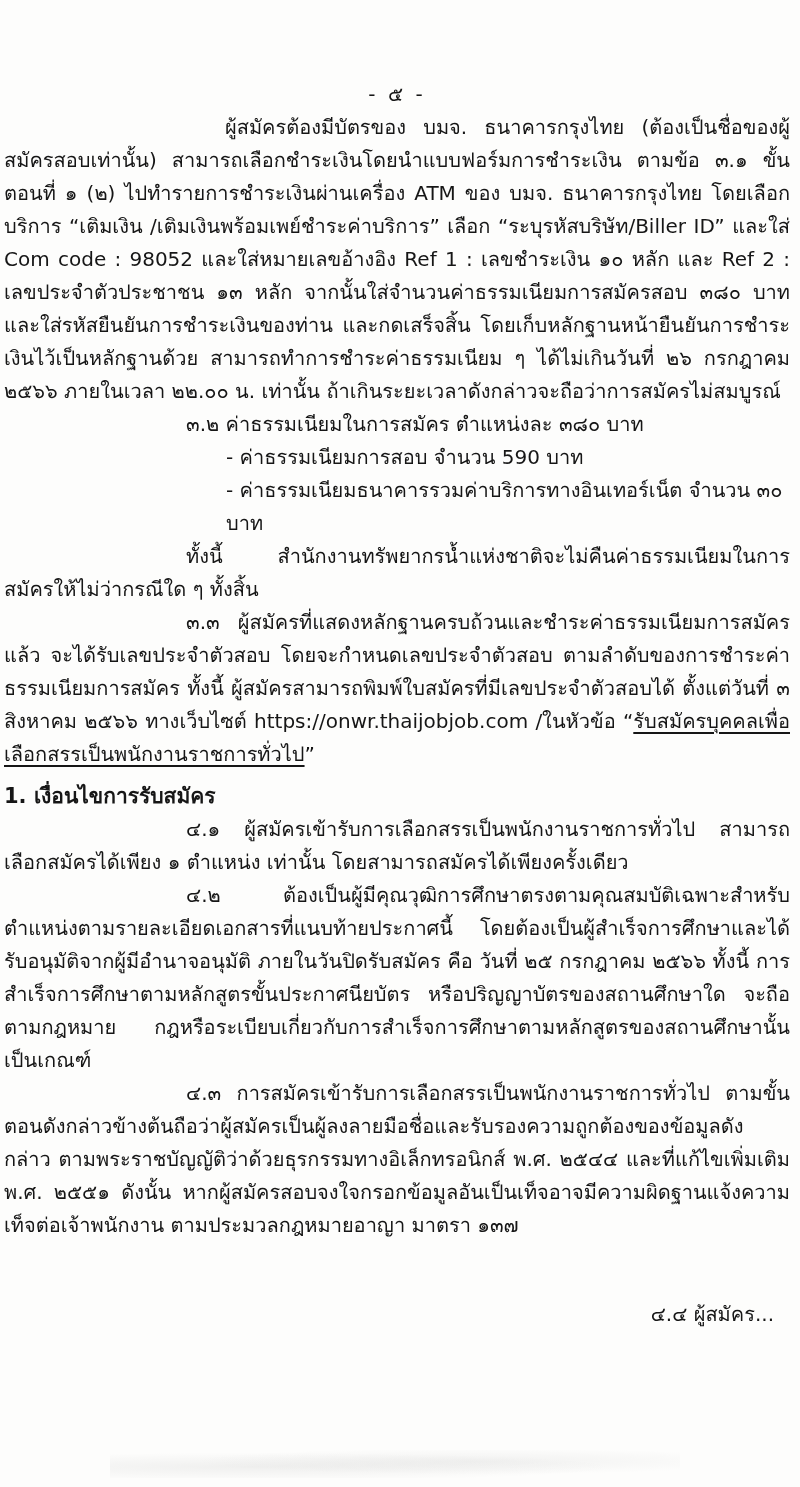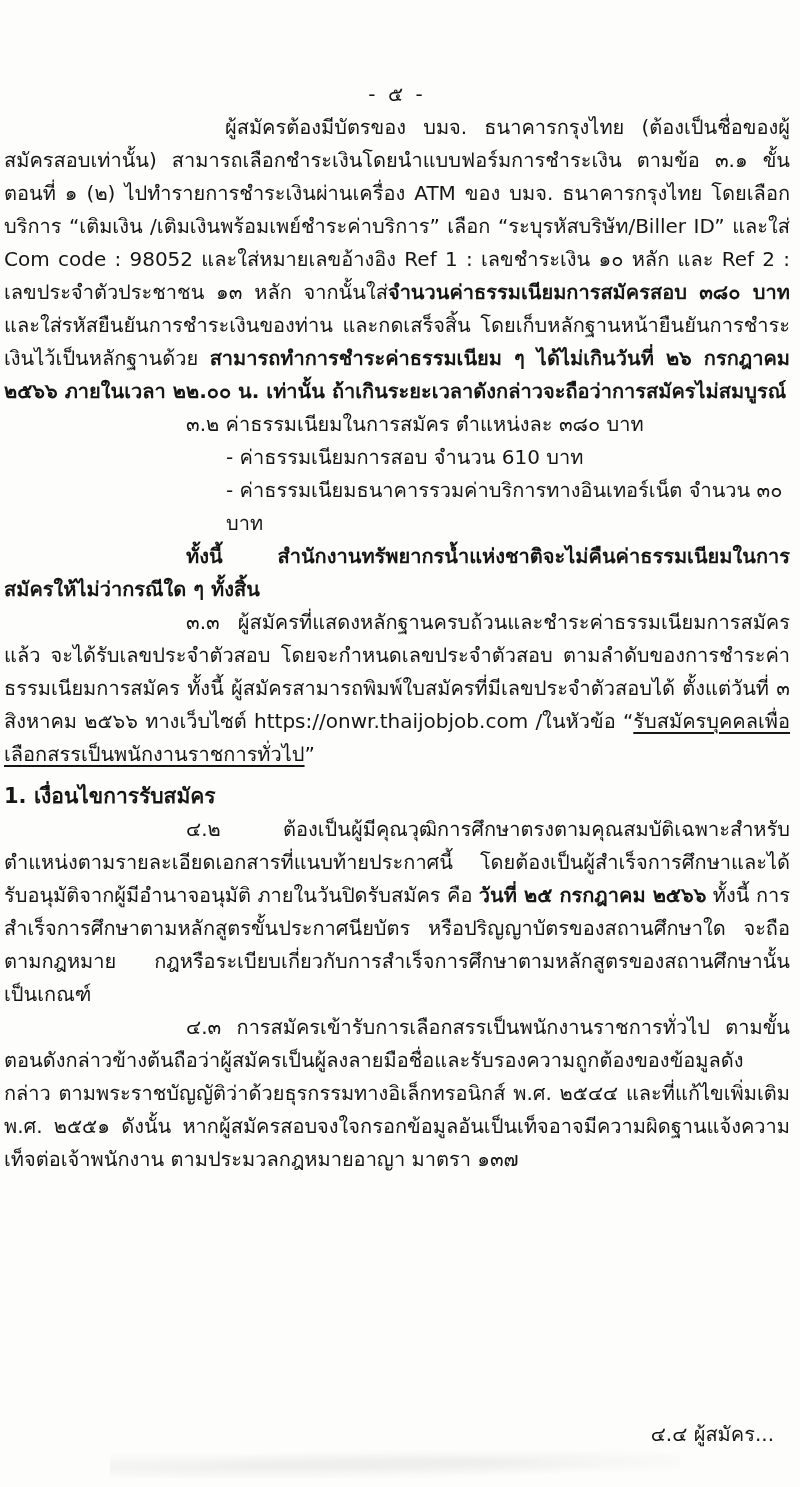--- a/index.html
+++ b/index.html
@@ -13,57 +13,58 @@
     font-family:"DejaVu Sans",sans-serif;
     font-size:20px;
     line-height:33px;
     box-sizing:border-box;
     padding:78px 10px 0 4px;
     overflow:hidden;
   }
   .pagenum{text-align:center;letter-spacing:3px;}
   .h-atm{margin:37px 0 0 164px;text-align:left;}
   .u{text-decoration:underline;text-underline-offset:4px;}
-  .b{font-weight:bold;}
+  .b{font-weight:normal;}
   p{margin:0;text-align:justify;}
   .ind1{text-indent:221px;}
   .ind2{text-indent:182px;}
   .fee-line{margin-left:182px;text-align:left;text-indent:0;}
   .fee-item{margin-left:222px;text-align:left;text-indent:0;}
   .sec4{font-weight:bold;font-size:21px;margin-top:9px;text-align:left;}
   .gap{margin-top:0;}
-  .cont{position:absolute;right:26px;top:1418px;text-align:right;}
+  .cont{position:absolute;right:26px;top:1298px;text-align:right;}
   .smudge{
     position:absolute;left:110px;top:1450px;width:570px;height:28px;
     background:
       radial-gradient(ellipse at 25% 60%, rgba(60,60,60,0.07), rgba(0,0,0,0) 60%),
       radial-gradient(ellipse at 65% 40%, rgba(60,60,60,0.06), rgba(0,0,0,0) 55%);
   }
 </style>
 </head>
 <body>
 
 <div class="page">
 
   <div class="pagenum">- ๕ -</div>
 
 
   <p class="ind1"><span>ผู้สมัครต้องมีบัตรของ บมจ. ธนาคารกรุงไทย (ต้องเป็นชื่อของผู้สมัครสอบเท่านั้น) สามารถเลือกชำระเงินโดยนำแบบฟอร์มการชำระเงิน ตามข้อ ๓.๑ ขั้นตอนที่ ๑ (๒) ไปทำรายการชำระเงินผ่านเครื่อง ATM ของ บมจ. ธนาคารกรุงไทย โดยเลือกบริการ “เติมเงิน /เติมเงินพร้อมเพย์ชำระค่าบริการ” เลือก “ระบุรหัสบริษัท/Biller ID” และใส่ Com code : 98052 และใส่หมายเลขอ้างอิง Ref 1 : เลขชำระเงิน ๑๐ หลัก และ Ref 2 : เลขประจำตัวประชาชน ๑๓ หลัก จากนั้นใส่</span><span class="b">จำนวนค่าธรรมเนียมการสมัครสอบ ๓๘๐ บาท</span><span> และใส่รหัสยืนยันการชำระเงินของท่าน และกดเสร็จสิ้น โดยเก็บหลักฐานหน้ายืนยันการชำระเงินไว้เป็นหลักฐานด้วย </span><span class="b">สามารถทำการชำระค่าธรรมเนียม ๆ ได้ไม่เกินวันที่ ๒๖ กรกฎาคม ๒๕๖๖ ภายในเวลา ๒๒.๐๐ น. เท่านั้น ถ้าเกินระยะเวลาดังกล่าวจะถือว่าการสมัครไม่สมบูรณ์</span></p>
 
 
   <p class="fee-line gap">๓.๒ ค่าธรรมเนียมในการสมัคร ตำแหน่งละ ๓๘๐ บาท</p>
-  <p class="fee-item">- ค่าธรรมเนียมการสอบ จำนวน 610 บาท</p>
+  <p class="fee-item">- ค่าธรรมเนียมการสอบ จำนวน 590 บาท</p>
   <p class="fee-item">- ค่าธรรมเนียมธนาคารรวมค่าบริการทางอินเทอร์เน็ต จำนวน ๓๐ บาท</p>
 
   <p class="ind2 b">ทั้งนี้ สำนักงานทรัพยากรน้ำแห่งชาติจะไม่คืนค่าธรรมเนียมในการสมัครให้ไม่ว่ากรณีใด ๆ ทั้งสิ้น</p>
 
   <p class="ind2"><span>๓.๓ ผู้สมัครที่แสดงหลักฐานครบถ้วนและชำระค่าธรรมเนียมการสมัครแล้ว จะได้รับเลขประจำตัวสอบ โดยจะกำหนดเลขประจำตัวสอบ ตามลำดับของการชำระค่าธรรมเนียมการสมัคร ทั้งนี้ ผู้สมัครสามารถพิมพ์ใบสมัครที่มีเลขประจำตัวสอบได้ ตั้งแต่วันที่ ๓ สิงหาคม ๒๕๖๖ ทางเว็บไซต์ https://onwr.thaijobjob.com /ในหัวข้อ “</span><span class="u">รับสมัครบุคคลเพื่อเลือกสรรเป็นพนักงานราชการทั่วไป</span><span>”</span></p>
 
   <div class="sec4">1. เงื่อนไขการรับสมัคร</div>
 
+  <p class="ind2">๔.๑ ผู้สมัครเข้ารับการเลือกสรรเป็นพนักงานราชการทั่วไป สามารถเลือกสมัครได้เพียง ๑ ตำแหน่ง เท่านั้น โดยสามารถสมัครได้เพียงครั้งเดียว</p>
 
   <p class="ind2 gap"><span>๔.๒ ต้องเป็นผู้มีคุณวุฒิการศึกษาตรงตามคุณสมบัติเฉพาะสำหรับตำแหน่งตามรายละเอียดเอกสารที่แนบท้ายประกาศนี้ โดยต้องเป็นผู้สำเร็จการศึกษาและได้รับอนุมัติจากผู้มีอำนาจอนุมัติ ภายในวันปิดรับสมัคร คือ </span><span class="b">วันที่ ๒๕ กรกฎาคม ๒๕๖๖</span><span> ทั้งนี้ การสำเร็จการศึกษาตามหลักสูตรขั้นประกาศนียบัตร หรือปริญญาบัตรของสถานศึกษาใด จะถือตามกฎหมาย กฎหรือระเบียบเกี่ยวกับการสำเร็จการศึกษาตามหลักสูตรของสถานศึกษานั้นเป็นเกณฑ์</span></p>
 
   <p class="ind2">๔.๓ การสมัครเข้ารับการเลือกสรรเป็นพนักงานราชการทั่วไป ตามขั้นตอนดังกล่าวข้างต้นถือว่าผู้สมัครเป็นผู้ลงลายมือชื่อและรับรองความถูกต้องของข้อมูลดังกล่าว ตามพระราชบัญญัติว่าด้วยธุรกรรมทางอิเล็กทรอนิกส์ พ.ศ. ๒๕๔๔ และที่แก้ไขเพิ่มเติม พ.ศ. ๒๕๕๑ ดังนั้น หากผู้สมัครสอบจงใจกรอกข้อมูลอันเป็นเท็จอาจมีความผิดฐานแจ้งความเท็จต่อเจ้าพนักงาน ตามประมวลกฎหมายอาญา มาตรา ๑๓๗</p>
 
   <div class="cont">๔.๔ ผู้สมัคร...</div>
 
   <div class="smudge"></div>
 
 </div>

